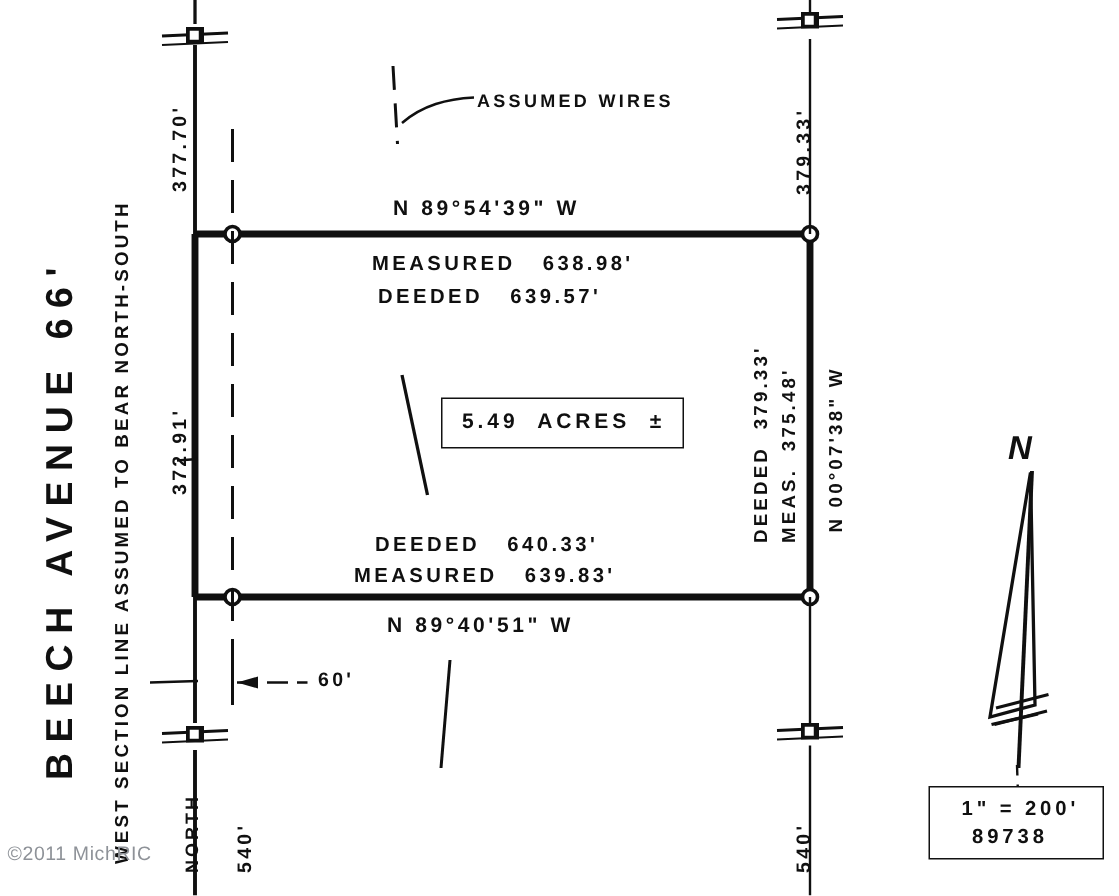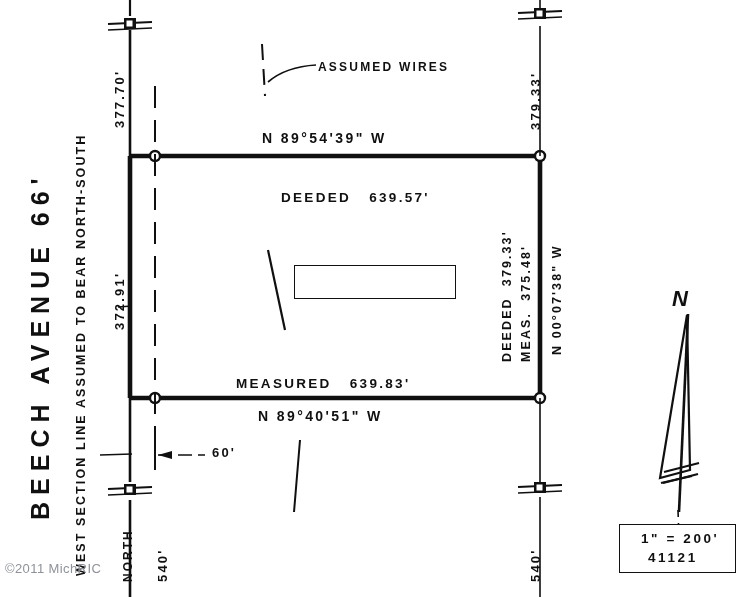--- a/index.html
+++ b/index.html
@@ -29,21 +29,21 @@
   #dim-right-top{left:528px;top:130px;font-size:13px;letter-spacing:2.2px;}
   #dim-right-bot{left:528px;top:582px;font-size:13px;letter-spacing:2.2px;}
 
   #dim-e-deeded{left:500px;top:362px;font-size:12.5px;letter-spacing:2.1px;}
   #dim-e-meas{left:519px;top:362px;font-size:12.5px;letter-spacing:2.1px;}
   #bearing-east{left:550px;top:355px;font-size:12.5px;letter-spacing:2.1px;}
 
   
   #bearing-north{left:262px;top:130px;font-size:14px;letter-spacing:2.4px;}
   #meas-north{left:248px;top:168px;font-size:13.5px;letter-spacing:2.3px;}
-  #deed-north{left:252px;top:190px;font-size:13.5px;letter-spacing:2.3px;margin-left:29px;}
+  #deed-north{left:252px;top:190px;font-size:13.5px;letter-spacing:2.3px;}
   #deed-south{left:250px;top:355px;font-size:13.5px;letter-spacing:2.3px;}
   #meas-south{left:236px;top:376px;font-size:13.5px;letter-spacing:2.3px;}
   #bearing-south{left:258px;top:408px;font-size:14px;letter-spacing:2.4px;}
   #overhead-label{left:318px;top:60px;font-size:12px;letter-spacing:2.2px;}
   #dim-40{left:212px;top:445px;font-size:13px;letter-spacing:2.2px;}
 
   
   #acreage-box{
     position:absolute;left:294px;top:265px;width:160px;height:32px;
     border:1.7px solid #111;background:#fff;
@@ -173,32 +173,35 @@
   <div class="txt rot90" id="label-north-lower">NORTH</div>
 
   <div class="txt rot90" id="dim-right-top">379.33'</div>
   <div class="txt rot90" id="dim-right-bot">540'</div>
 
   <div class="txt rot90" id="dim-e-deeded">DEEDED  379.33'</div>
   <div class="txt rot90" id="dim-e-meas">MEAS.  375.48'</div>
   <div class="txt rot90" id="bearing-east">N 00°07'38" W</div>
 
   <div class="txt" id="bearing-north">N 89°54'39" W</div>
+  <div class="txt" id="meas-north">MEASURED   638.98'</div>
   <div class="txt" id="deed-north">DEEDED   639.57'</div>
 
+  <div class="txt" id="deed-south">DEEDED   640.33'</div>
   <div class="txt" id="meas-south">MEASURED   639.83'</div>
   <div class="txt" id="bearing-south">N 89°40'51" W</div>
 
   <div class="txt" id="overhead-label">ASSUMED WIRES</div>
 
   <div class="txt" id="dim-40">60'</div>
 
   <div id="acreage-box"></div>
+  <div class="txt" id="acreage-text">5.49  ACRES  ±</div>
 
   <div class="txt" id="north-letter">N</div>
 
   <div id="scale-box"></div>
   <div class="txt" id="scale-line1">1" = 200'</div>
-  <div class="txt" id="scale-line2">41121</div>
+  <div class="txt" id="scale-line2">89738</div>
 
   <div class="txt" id="watermark">©2011 MichRIC</div>
 
 </div>
 
 </body></html>

